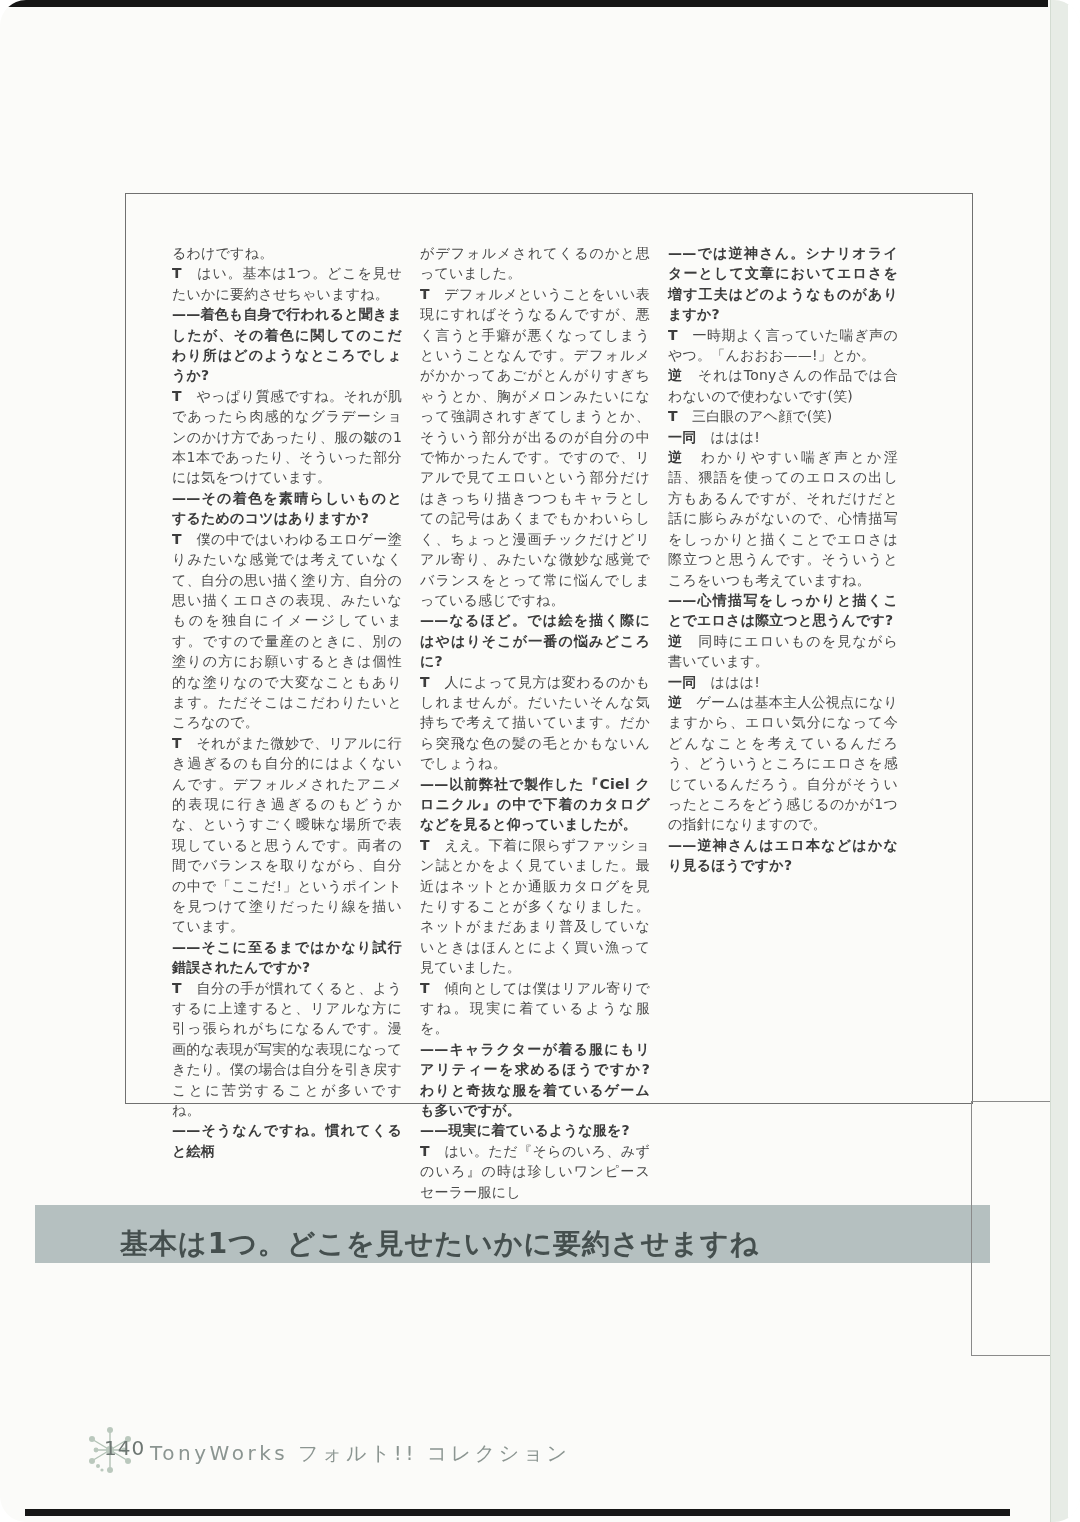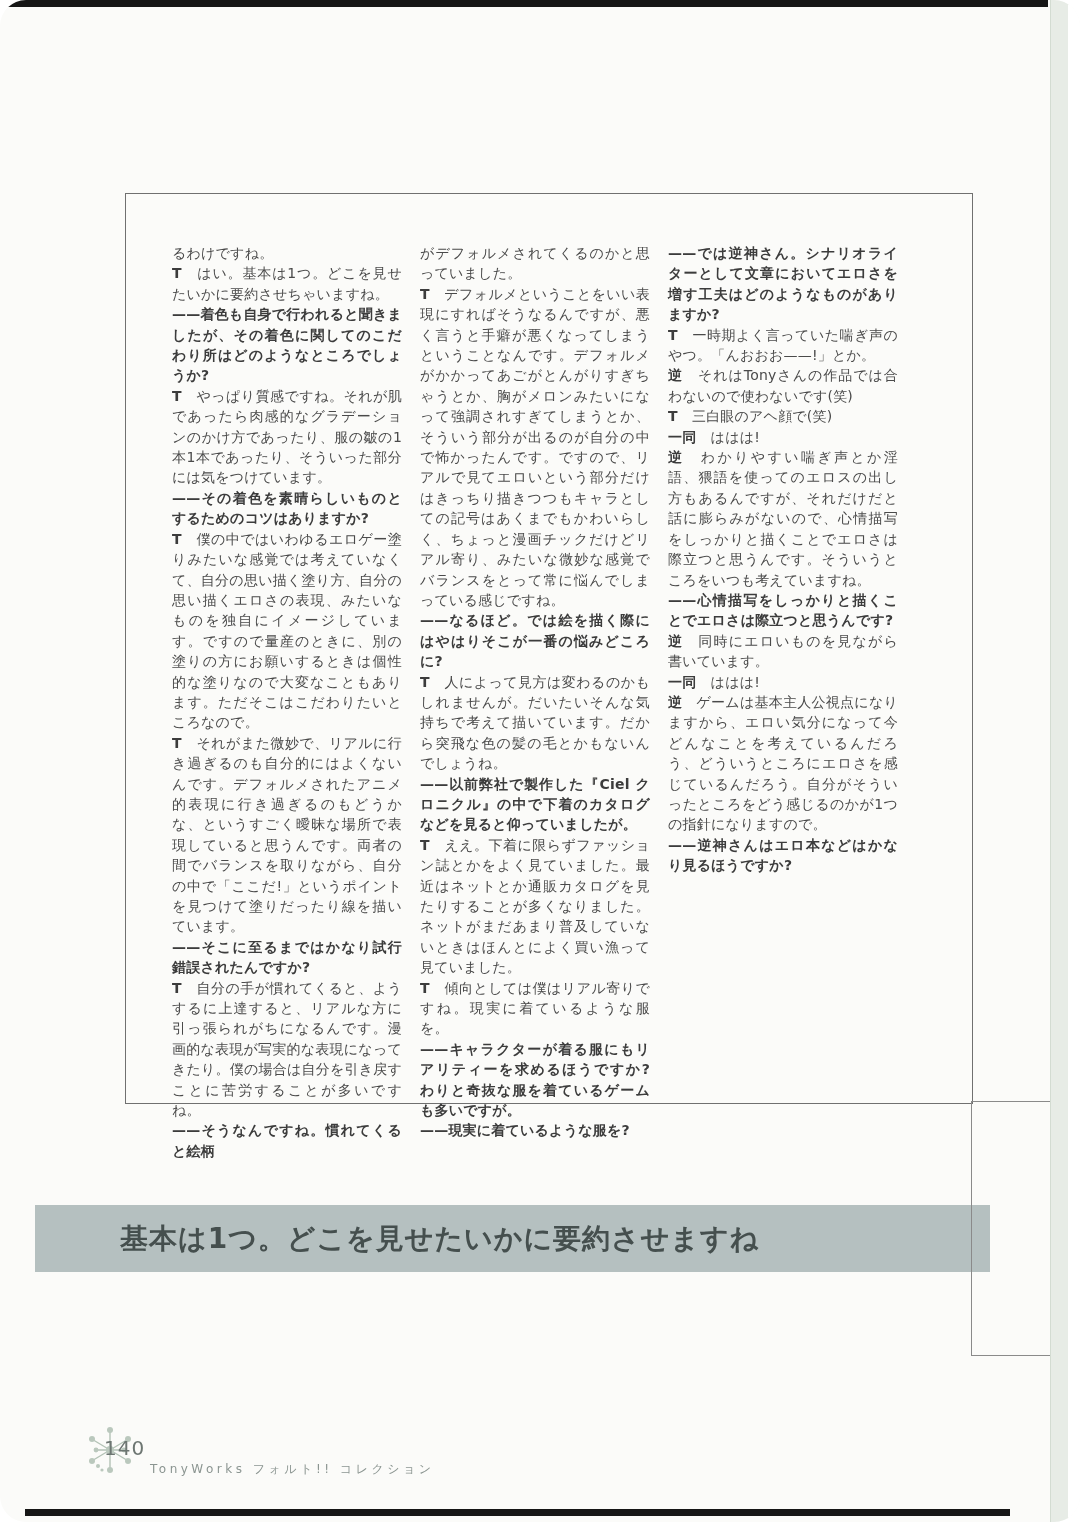--- a/index.html
+++ b/index.html
@@ -64,24 +64,24 @@
     color: var(--bold-text, #3c3c3c);
   }
   .col .speaker {
     font-weight: bold;
     color: var(--bold-text, #3c3c3c);
   }
   
   .pull-quote-banner {
     position: absolute;
     left: 35px; top: 1205px;
-    width: 955px; height: 67px;
+    width: 955px; height: 58px;
     background: var(--banner-bg, #b5c0c0);
     display: flex;
-    align-items: center;
+    align-items: flex-end;
   }
   .pull-quote-text {
     padding-left: 85px;
     font-size: 28px;
     font-weight: bold;
     letter-spacing: 1px;
     color: var(--banner-text, #454f4e);
     white-space: nowrap;
   }
   
@@ -106,24 +106,23 @@
   .footer-page-number {
     position: absolute;
     left: 88px; top: 12px;
     font-size: 20px;
     color: var(--page-number, #6d7672);
     letter-spacing: 1px;
   }
   .footer-title {
     position: absolute;
     left: 134px; top: 16px;
-    font-size: 12px;
+    font-size: 20px;
     letter-spacing: 3.5px;
     color: var(--footer-text, #8b9591);
-    margin-top: 21px;
   }
 </style>
 </head>
 <body>
 
 <div id="page">
 
   <div class="scan-bar-top"></div>
 
   <div class="main-box"></div>
@@ -143,20 +142,21 @@
   <div class="col col-2">
       <p class="para continuation">がデフォルメされてくるのかと思っていました。</p>
       <p class="para answer"><span class="speaker">T</span>　デフォルメということをいい表現にすればそうなるんですが、悪く言うと手癖が悪くなってしまうということなんです。デフォルメがかかってあごがとんがりすぎちゃうとか、胸がメロンみたいになって強調されすぎてしまうとか、そういう部分が出るのが自分の中で怖かったんです。ですので、リアルで見てエロいという部分だけはきっちり描きつつもキャラとしての記号はあくまでもかわいらしく、ちょっと漫画チックだけどリアル寄り、みたいな微妙な感覚でバランスをとって常に悩んでしまっている感じですね。</p>
       <p class="para question">——なるほど。では絵を描く際にはやはりそこが一番の悩みどころに?</p>
       <p class="para answer"><span class="speaker">T</span>　人によって見方は変わるのかもしれませんが。だいたいそんな気持ちで考えて描いています。だから突飛な色の髪の毛とかもないんでしょうね。</p>
       <p class="para question">——以前弊社で製作した『Ciel クロニクル』の中で下着のカタログなどを見ると仰っていましたが。</p>
       <p class="para answer"><span class="speaker">T</span>　ええ。下着に限らずファッション誌とかをよく見ていました。最近はネットとか通販カタログを見たりすることが多くなりました。ネットがまだあまり普及していないときはほんとによく買い漁って見ていました。</p>
       <p class="para answer"><span class="speaker">T</span>　傾向としては僕はリアル寄りですね。現実に着ているような服を。</p>
       <p class="para question">——キャラクターが着る服にもリアリティーを求めるほうですか?　わりと奇抜な服を着ているゲームも多いですが。</p>
       <p class="para question">——現実に着ているような服を?</p>
+      <p class="para answer"><span class="speaker">T</span>　はい。ただ『そらのいろ、みずのいろ』の時は珍しいワンピースセーラー服にし</p>
     </div>
   <div class="col col-3">
       <p class="para question">——では逆神さん。シナリオライターとして文章においてエロさを増す工夫はどのようなものがありますか?</p>
       <p class="para answer"><span class="speaker">T</span>　一時期よく言っていた喘ぎ声のやつ。「んおおお——!」とか。</p>
       <p class="para answer"><span class="speaker">逆</span>　それはTonyさんの作品では合わないので使わないです(笑)</p>
       <p class="para answer"><span class="speaker">T</span>　三白眼のアヘ顔で(笑)</p>
       <p class="para answer"><span class="speaker">一同</span>　ははは!</p>
       <p class="para answer"><span class="speaker">逆</span>　わかりやすい喘ぎ声とか淫語、猥語を使ってのエロスの出し方もあるんですが、それだけだと話に膨らみがないので、心情描写をしっかりと描くことでエロさは際立つと思うんです。そういうところをいつも考えていますね。</p>
       <p class="para question">——心情描写をしっかりと描くことでエロさは際立つと思うんです?</p>
       <p class="para answer"><span class="speaker">逆</span>　同時にエロいものを見ながら書いています。</p>

